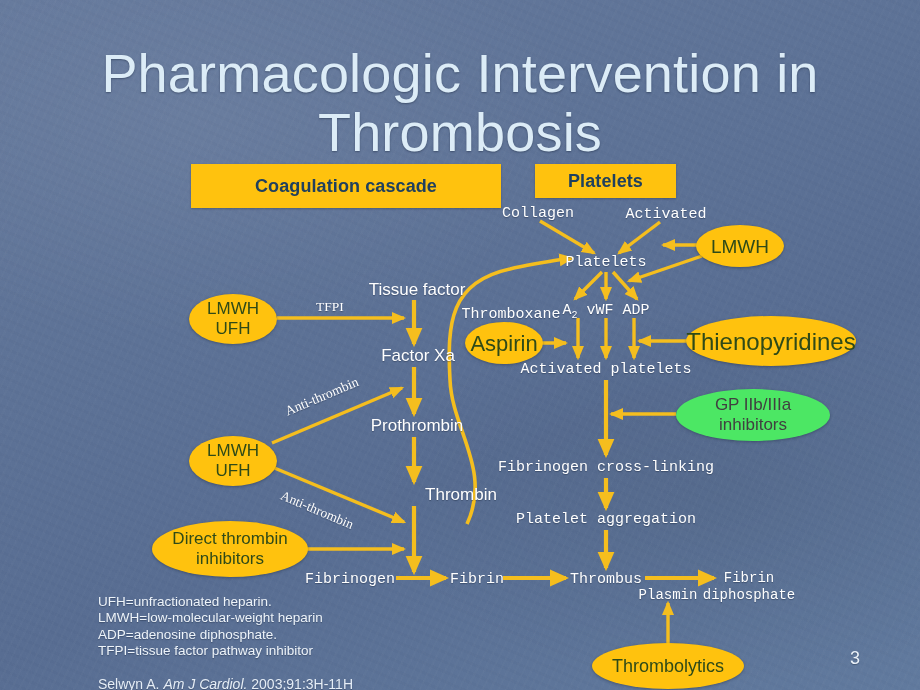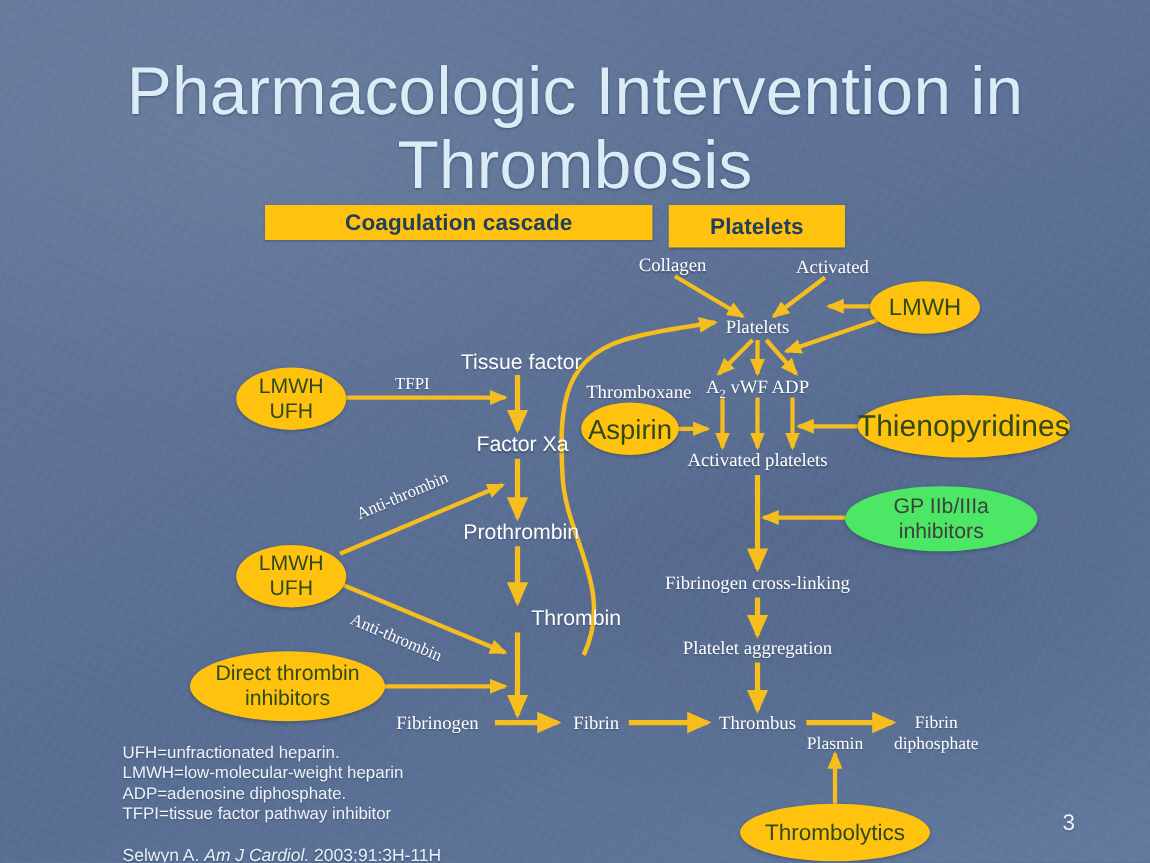--- a/index.html
+++ b/index.html
@@ -34,26 +34,26 @@
     letter-spacing:.2px;text-shadow:0 1px 2px rgba(20,34,56,.45);
   }
 
   
   .hdrbox{
     position:absolute;background:#FFC20E;color:#20405e;
     font-weight:bold;font-size:18px;display:flex;align-items:center;
     justify-content:center;letter-spacing:.1px;
     box-shadow:0 1px 2px rgba(18,30,50,.3);
   }
-  #hdr-coag{left:212px;top:164px;width:310px;height:28px;}
+  #hdr-coag{left:191px;top:164px;width:310px;height:44px;}
   #hdr-plate{left:535px;top:164px;width:141px;height:34px;}
 
   
   .nd{
-    position:absolute;color:#ffffff;font-family:Liberation Serif, serif;
+    position:absolute;color:#ffffff;font-family:Liberation Mono, monospace;
     font-size:15px;line-height:17px;white-space:nowrap;
     text-shadow:0 1px 1px rgba(22,36,58,.4);
   }
   .nd.ctr{transform:translateX(-50%);text-align:center;}
   .nd.big{font-family:"Liberation Sans", sans-serif;font-size:17px;}
   .nd sub{font-size:10px;}
   .nd.sm{font-size:14px;}
 
   
   .ell{

